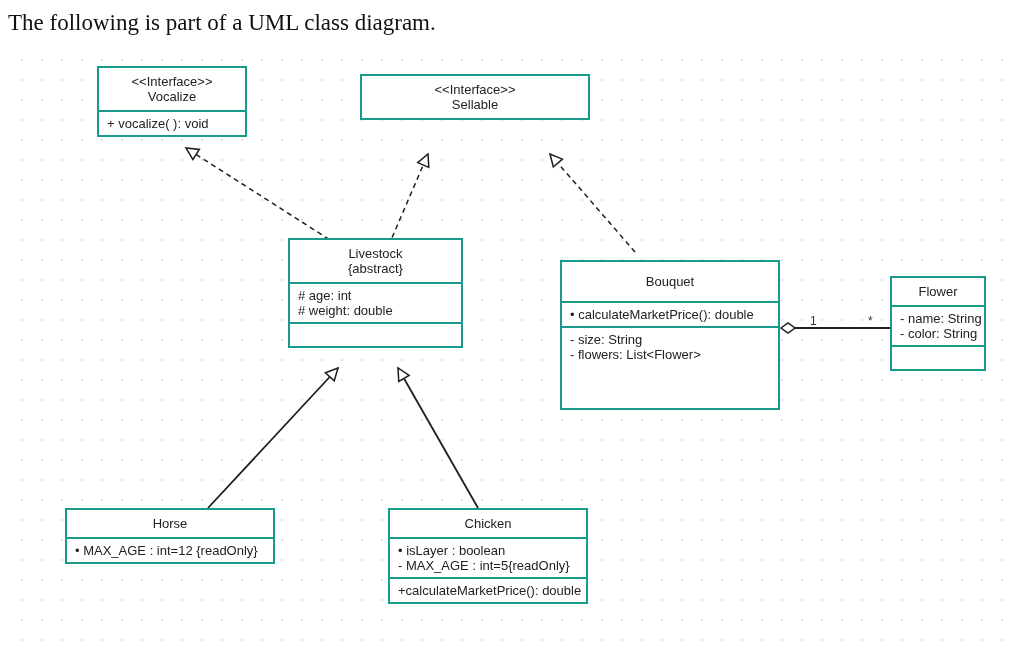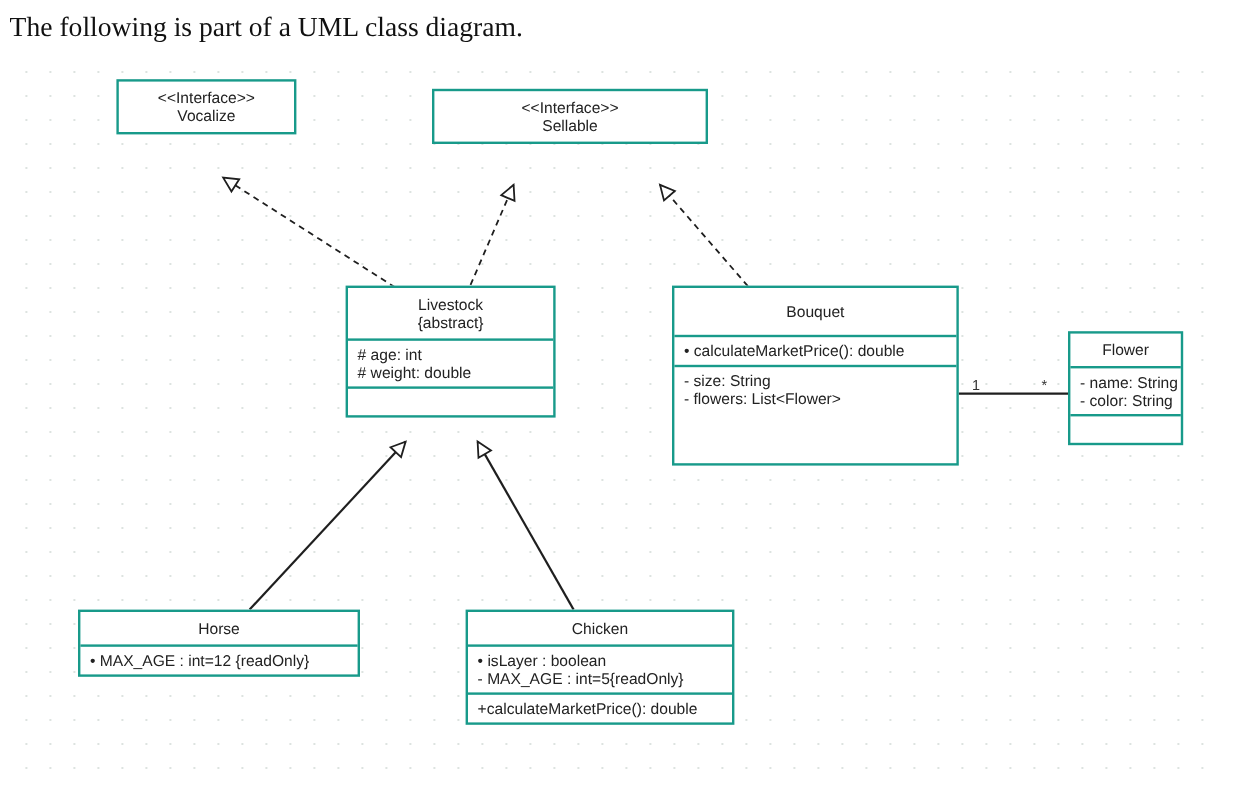--- a/index.html
+++ b/index.html
@@ -91,20 +91,23 @@
   </svg>
 
   <div class="mult" style="left:800px; top:266px;">1</div>
   <div class="mult" style="left:858px; top:266px;">*</div>
 
   <div class="class-box" style="left:87px; top:18px; width:150px;">
     <div class="title-section">
       <span class="stereotype">&lt;&lt;Interface&gt;&gt;</span>
       <span>Vocalize</span>
     </div>
+    <div class="section">
+      <div class="row">+ vocalize( ): void</div>
+    </div>
   </div>
 
   <div class="class-box" style="left:350px; top:26px; width:230px;">
     <div class="title-section">
       <span class="stereotype">&lt;&lt;Interface&gt;&gt;</span>
       <span>Sellable</span>
     </div>
   </div>
 
   <div class="class-box" style="left:278px; top:190px; width:175px;">
@@ -112,21 +115,21 @@
       <span>Livestock</span><br>
       <span>{abstract}</span>
     </div>
     <div class="section">
       <div class="row"># age: int</div>
       <div class="row"># weight: double</div>
     </div>
     <div class="section"></div>
   </div>
 
-  <div class="class-box" style="left:550px; top:190px; width:239px; min-height:150px;">
+  <div class="class-box" style="left:550px; top:212px; width:220px; min-height:150px;">
     <div class="title-section" style="padding:12px 8px;">
       <span>Bouquet</span>
     </div>
     <div class="section">
       <div class="row">• calculateMarketPrice(): double</div>
     </div>
     <div class="section">
       <div class="row">- size: String</div>
       <div class="row">- flowers: List&lt;Flower&gt;</div>
     </div>
@@ -136,30 +139,30 @@
     <div class="title-section">
       <span>Flower</span>
     </div>
     <div class="section">
       <div class="row">- name: String</div>
       <div class="row">- color: String</div>
     </div>
     <div class="section"></div>
   </div>
 
-  <div class="class-box" style="left:55px; top:460px; width:235px;">
+  <div class="class-box" style="left:55px; top:460px; width:210px;">
     <div class="title-section">
       <span>Horse</span>
     </div>
     <div class="section">
       <div class="row">• MAX_AGE : int=12 {readOnly}</div>
     </div>
   </div>
 
-  <div class="class-box" style="left:378px; top:460px; width:224px;">
+  <div class="class-box" style="left:378px; top:460px; width:200px;">
     <div class="title-section">
       <span>Chicken</span>
     </div>
     <div class="section">
       <div class="row">• isLayer : boolean</div>
       <div class="row">- MAX_AGE : int=5{readOnly}</div>
     </div>
     <div class="section">
       <div class="row">+calculateMarketPrice(): double</div>
     </div>

